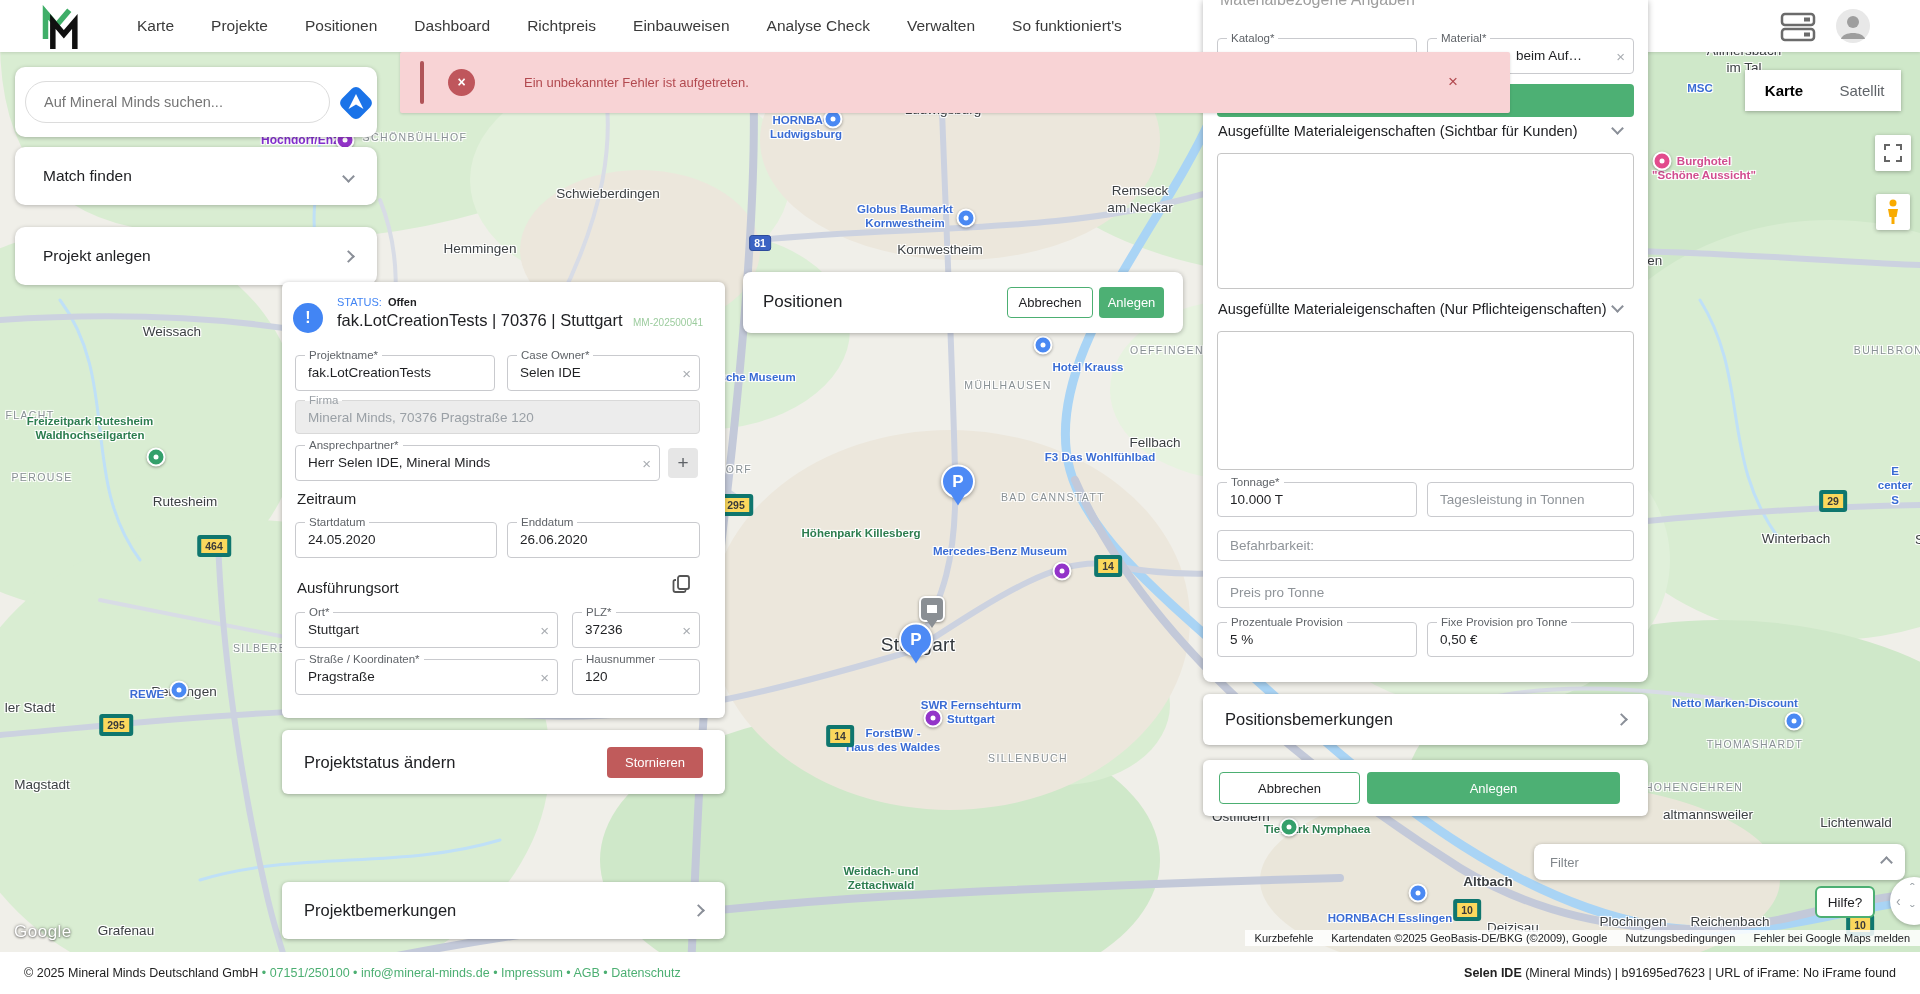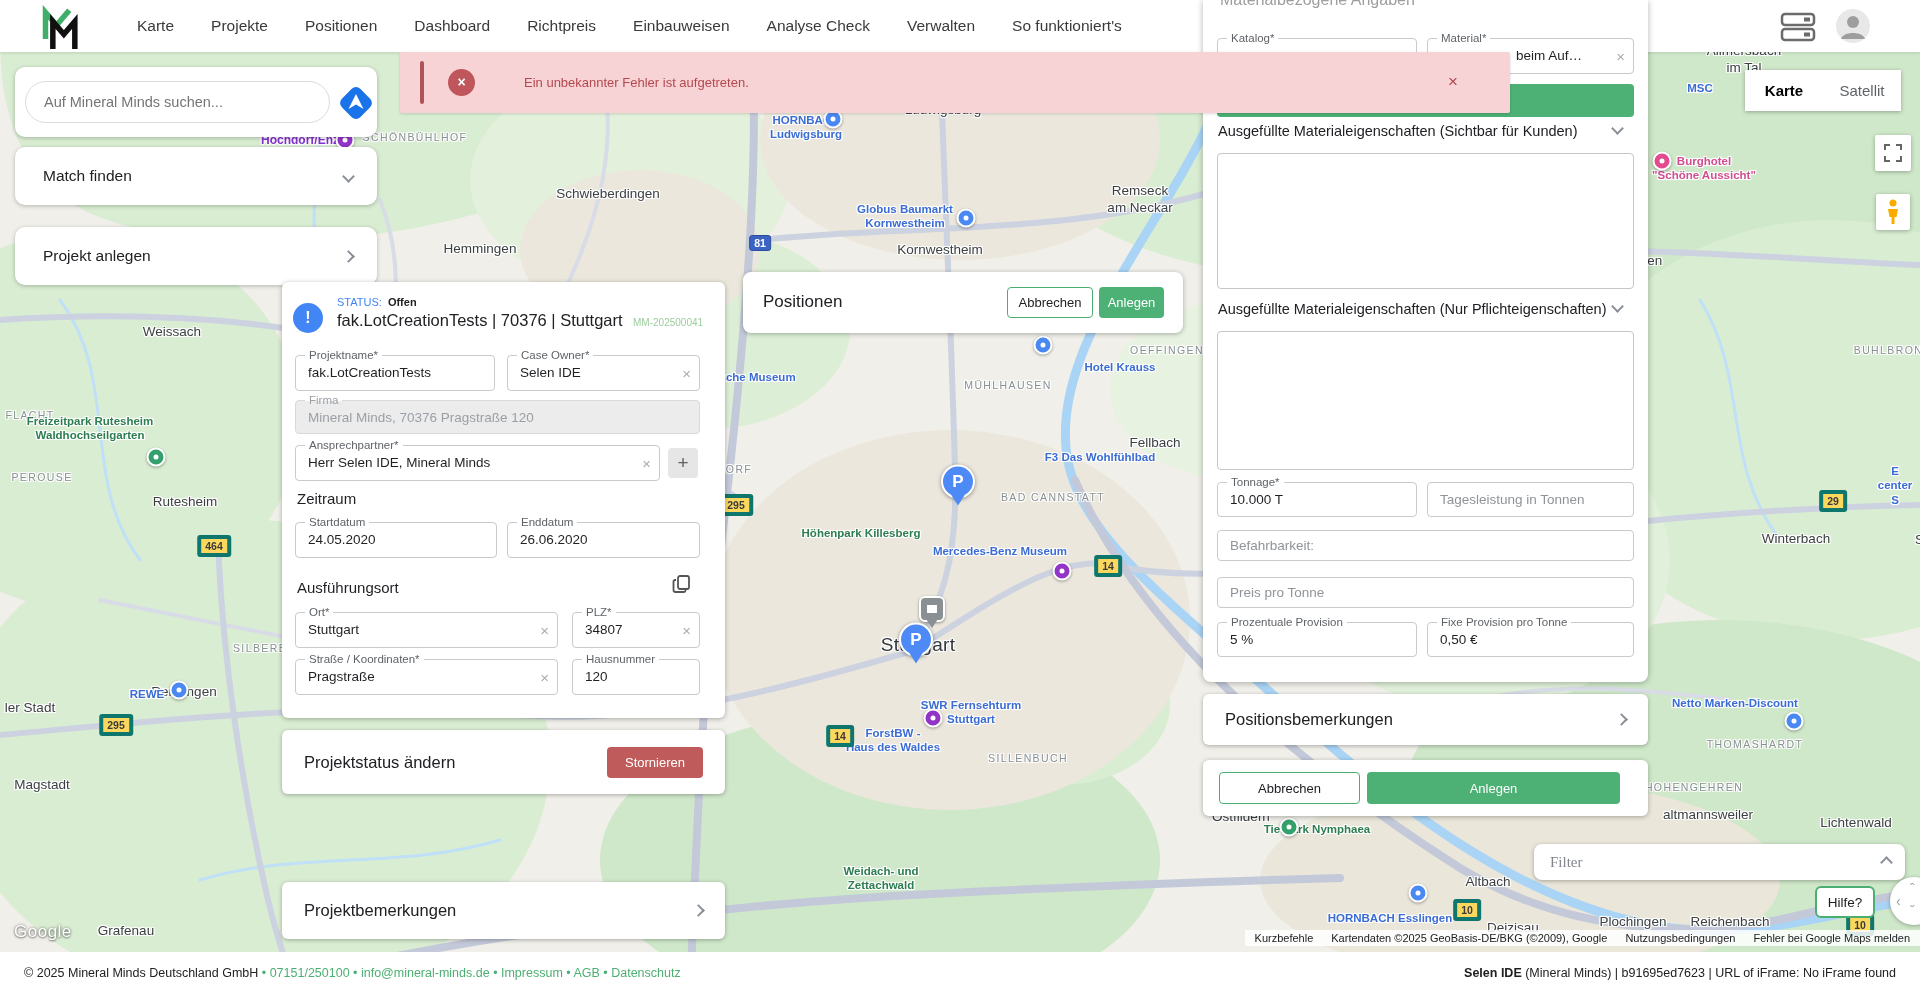--- a/index.html
+++ b/index.html
@@ -65,21 +65,21 @@
 
 .rowcard{position:absolute;background:#fff;border-radius:6px;box-shadow:0 1px 4px rgba(0,0,0,.3);display:flex;align-items:center;justify-content:space-between;padding:0 22px}
 .rowcard .t{font-size:16.5px;color:#202124}
 
 #maptype{position:absolute;left:1745px;top:70px;width:156px;height:41px;background:#fff;z-index:25;display:flex;box-shadow:0 1px 4px rgba(0,0,0,.3);font-size:15px}
 #maptype div{flex:1;display:flex;align-items:center;justify-content:center;cursor:pointer}
 #maptype .on{font-weight:bold;color:#000}
 #maptype .off{color:#5f6368}
 .sqbtn{position:absolute;background:#fff;border-radius:2px;box-shadow:0 1px 4px rgba(0,0,0,.3);display:flex;align-items:center;justify-content:center;cursor:pointer;z-index:25}
 #filterbox{position:absolute;left:1534px;top:844px;width:371px;height:36px;background:#fff;border-radius:8px;box-shadow:0 1px 4px rgba(0,0,0,.3);z-index:10;display:flex;align-items:center;padding:0 14px 0 16px}
-#filterbox input{flex:1;border:none;outline:none;font-size:15px;color:#701a75;font-family:Liberation Serif, serif}
+#filterbox input{flex:1;border:none;outline:none;font-size:13px;color:#701a75;font-family:Liberation Sans, sans-serif}
 #filterbox input::placeholder{color:#80868b}
 #hilfe{position:absolute;left:1815px;top:886px;width:60px;height:32px;background:#fff;border:2px solid #4caf72;border-radius:6px;z-index:11;font-size:13.5px;color:#202124;display:flex;align-items:center;justify-content:center;cursor:pointer}
 #pan{position:absolute;left:1890px;top:877px;width:48px;height:48px;border-radius:50%;background:#fff;box-shadow:0 1px 4px rgba(0,0,0,.3);z-index:10;color:#9aa0a6;font-size:14px}
 #pan span{position:absolute}
 #attribution{position:absolute;right:0;top:930px;height:16px;background:rgba(255,255,255,.85);z-index:8;display:flex;align-items:center;gap:18px;padding:0 10px;font-size:11px;color:#202124;white-space:nowrap}
 #google-logo{position:absolute;left:14px;top:922px;z-index:8;font-size:17px;font-weight:500;color:#fff;letter-spacing:.5px;text-shadow:0 0 3px rgba(0,0,0,.5),0 1px 2px rgba(0,0,0,.4)}
 
 #footer{position:absolute;left:0;top:952px;width:1920px;height:42px;background:#fff;z-index:70;display:flex;align-items:center;justify-content:space-between;padding:0 24px;font-size:12.5px;color:#212121}
 #footer .green{color:#4caf72}
 #footer b{font-weight:bold}
@@ -162,37 +162,37 @@
         <span class="mlabel town" style="left: 30px; top: 708px;">ler Stadt</span>
         <span class="mlabel town" style="left: 42px; top: 785px;">Magstadt</span>
         <span class="mlabel town" style="left: 126px; top: 931px;">Grafenau</span>
         <span class="mlabel poi-green" style="left: 90px; top: 428px;">Freizeitpark Rutesheim
 Waldhochseilgarten</span>
         <span class="mlabel district" style="left: 260px; top: 649px;">SILBERB</span>
         <span class="mlabel town" style="left: 1155px; top: 443px;">Fellbach</span>
         <span class="mlabel poi-blue" style="left: 1100px; top: 457px;">F3 Das Wohlfühlbad</span>
         <span class="mlabel district" style="left: 1167px; top: 351px;">OEFFINGEN</span>
         <span class="mlabel district" style="left: 1008px; top: 386px;">MÜHLHAUSEN</span>
-        <span class="mlabel poi-blue" style="left: 1120px; top: 367px;">Hotel Krauss</span>
+        <span class="mlabel poi-blue" style="left: 1088px; top: 367px;">Hotel Krauss</span>
         <span class="mlabel district" style="left: 1053px; top: 498px;">BAD CANNSTATT</span>
         <span class="mlabel poi-green" style="left: 861px; top: 533px;">Höhenpark Killesberg</span>
         <span class="mlabel poi-blue" style="left: 1000px; top: 551px;">Mercedes-Benz Museum</span>
         <span class="mlabel poi-blue" style="left: 748px; top: 377px;">Porsche Museum</span>
         <span class="mlabel district" style="left: 739px; top: 470px;">ORF</span>
         <span class="mlabel city" style="left: 918px; top: 645px;">Stuttgart</span>
         <span class="mlabel poi-blue" style="left: 971px; top: 712px;">SWR Fernsehturm
 Stuttgart</span>
         <span class="mlabel poi-blue" style="left: 893px; top: 740px;">ForstBW -
 Haus des Waldes</span>
         <span class="mlabel poi-green" style="left: 881px; top: 878px;">Weidach- und
 Zettachwald</span>
         <span class="mlabel district" style="left: 1028px; top: 759px;">SILLENBUCH</span>
         <span class="mlabel town" style="left: 1241px; top: 817px;">Ostfildern</span>
         <span class="mlabel poi-green" style="left: 1317px; top: 829px;">Tierpark Nymphaea</span>
-        <span class="mlabel town" style="left: 1488px; top: 882px;">Altbach</span>
+        <span class="mlabel town" style="left: 1488px; top: 882px; font-weight: bold;">Altbach</span>
         <span class="mlabel town" style="left: 1513px; top: 928px;">Deizisau</span>
         <span class="mlabel town" style="left: 1633px; top: 922px;">Plochingen</span>
         <span class="mlabel town" style="left: 1730px; top: 922px;">Reichenbach</span>
         <span class="mlabel poi-blue" style="left: 1390px; top: 918px;">HORNBACH Esslingen</span>
         <span class="mlabel poi-blue" style="left: 806px; top: 127px;">HORNBACH
 Ludwigsburg</span>
         <span class="mlabel poi-blue" style="left: 905px; top: 216px;">Globus Baumarkt
 Kornwestheim</span>
         <span class="mlabel town" style="left: 1639px; top: 261px;">Berglen</span>
         <span class="mlabel town" style="left: 1796px; top: 539px;">Winterbach</span>
@@ -373,21 +373,21 @@
       <rect x="6" y="2" width="11" height="13" rx="2" fill="none" stroke="#555" stroke-width="1.8"></rect>
       <path d="M4,6 H3 a1.5,1.5 0 0 0 -1.5,1.5 V16 a2,2 0 0 0 2,2 H12 a1.5,1.5 0 0 0 1.5,-1.5 V16" fill="none" stroke="#555" stroke-width="1.8"></path>
     </svg>
     <div class="fld" style="left:13px;top:330px;width:263px;height:36px">
       <span class="lab">Ort*</span>
       <div class="val">Stuttgart</div>
       <span class="clear">×</span>
     </div>
     <div class="fld" style="left:290px;top:330px;width:128px;height:36px">
       <span class="lab">PLZ*</span>
-      <div class="val">34807</div>
+      <div class="val">37236</div>
       <span class="clear">×</span>
     </div>
     <div class="fld" style="left:13px;top:377px;width:263px;height:36px">
       <span class="lab">Straße / Koordinaten*</span>
       <div class="val">Pragstraße</div>
       <span class="clear">×</span>
     </div>
     <div class="fld" style="left:290px;top:377px;width:128px;height:36px">
       <span class="lab">Hausnummer</span>
       <div class="val">120</div>

